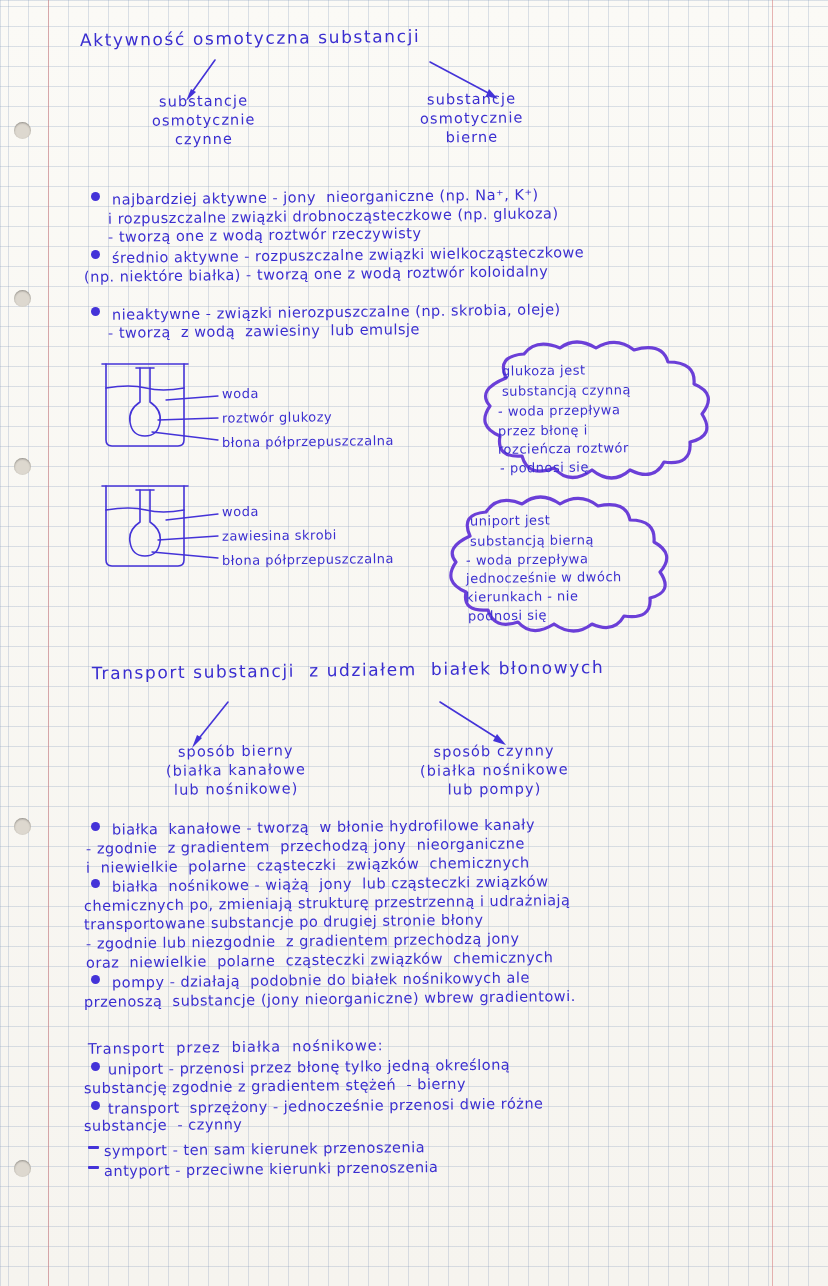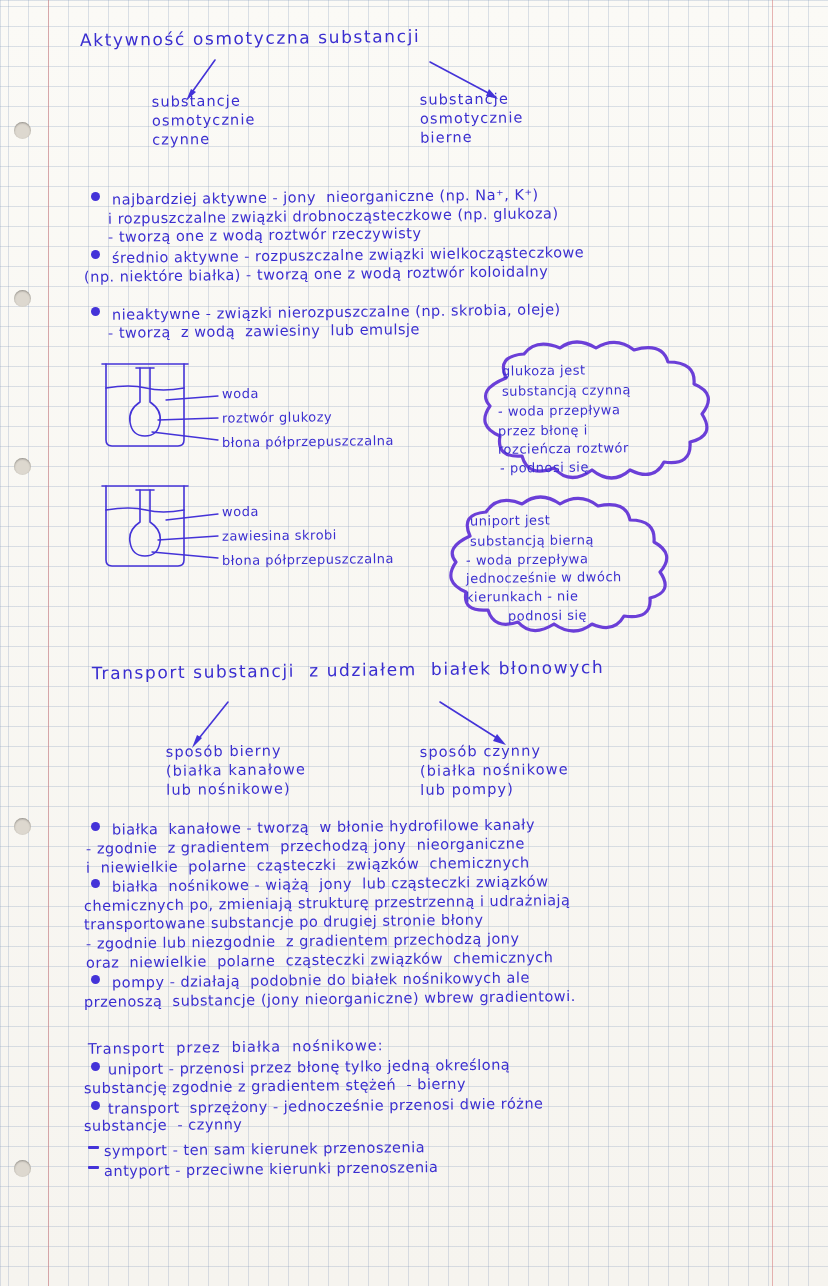--- a/index.html
+++ b/index.html
@@ -10,20 +10,21 @@
     overflow:hidden;
   }
   #page{
     position:relative;
     width:828px;height:1286px;
     background:
       repeating-linear-gradient(to right, rgba(140,160,190,0.30) 0 1px, transparent 1px 20px),
       repeating-linear-gradient(to bottom, rgba(140,160,190,0.30) 0 1px, transparent 1px 20px),
       linear-gradient(to bottom, #fbfaf6, #f6f4ef);
     background-position: 8px 6px, 8px 6px, 0 0;
+    text-align: center;
   }
   
   .margin-line{
     position:absolute;top:0;bottom:0;left:48px;width:1px;
     background:rgba(214,120,120,0.55);
   }
   .margin-line.right{left:772px;}
   
   .hole{
     position:absolute;left:14px;width:17px;height:17px;border-radius:50%;
@@ -161,21 +162,21 @@
       Q240,62 224,80 Q238,100 214,106 Q216,128 188,124
       Q178,142 156,132 Q138,146 118,132
       Q96,146 82,130 Q58,138 52,118
       Q26,120 30,100 Q6,90 20,70 Q8,56 34,44 Z"></path>
   </svg>
   <div class="ink hand small" style="left:470px;top:512px;">uniport jest</div>
   <div class="ink hand small" style="left:470px;top:532px;">substancją bierną</div>
   <div class="ink hand small" style="left:466px;top:551px;">- woda przepływa</div>
   <div class="ink hand small" style="left:466px;top:569px;">jednocześnie w dwóch</div>
   <div class="ink hand small" style="left:466px;top:588px;">kierunkach - nie</div>
-  <div class="ink hand small" style="left:468px;top:607px;margin-left:40px;">podnosi się</div>
+  <div class="ink hand small" style="left:468px;top:607px;">podnosi się</div>
 
   <div class="ink hand title" style="left:92px;top:660px;">Transport substancji  z udziałem  białek błonowych</div>
 
   <svg class="deco" style="left:0;top:680px;width:828px;height:110px;">
     <path class="arrowp" d="M228,22 L196,62"></path>
     <polygon class="arrowhead" points="192,68 202,58 197,55"></polygon>
     <path class="arrowp" d="M440,22 L500,60"></path>
     <polygon class="arrowhead" points="506,65 497,54 493,61"></polygon>
   </svg>
 

